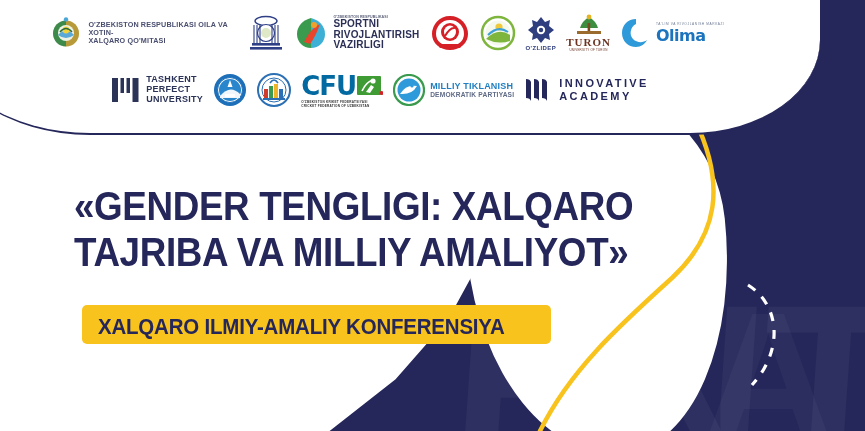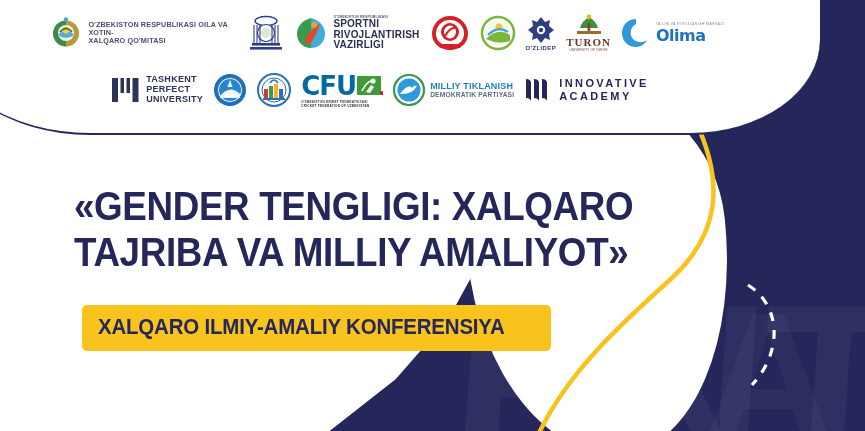--- a/index.html
+++ b/index.html
@@ -155,21 +155,21 @@
     transform: scaleX(0.92);
     transform-origin: left center;
     white-space: nowrap;
   }
   .subtitle-banner {
     position: absolute;
     left: 82px;
     top: 305px;
     background: #f8c31c;
     border-radius: 5px;
-    padding: 9px 16px 11px 16px;
+    padding: 9px 16px 4px 16px;
     display: inline-block;
   }
   .subtitle-text {
     font-family: "Liberation Sans", sans-serif;
     font-weight: bold;
     font-size: 22px;
     letter-spacing: -0.2px;
     color: #25275a;
     transform: scaleX(0.93);
     transform-origin: left center;

